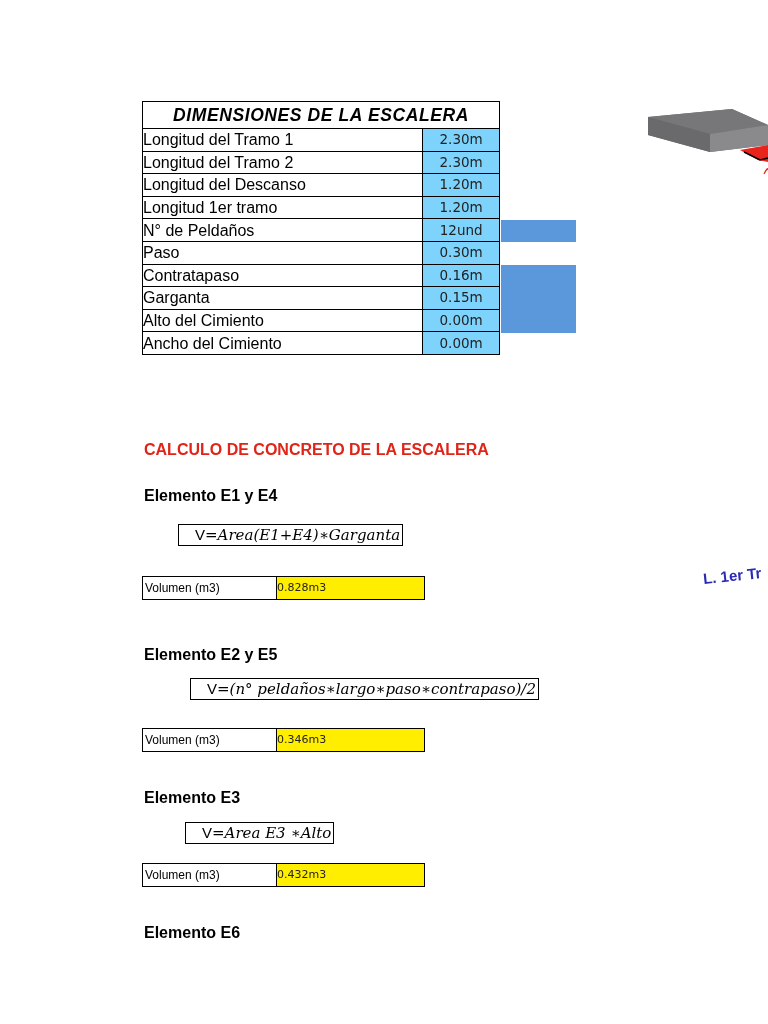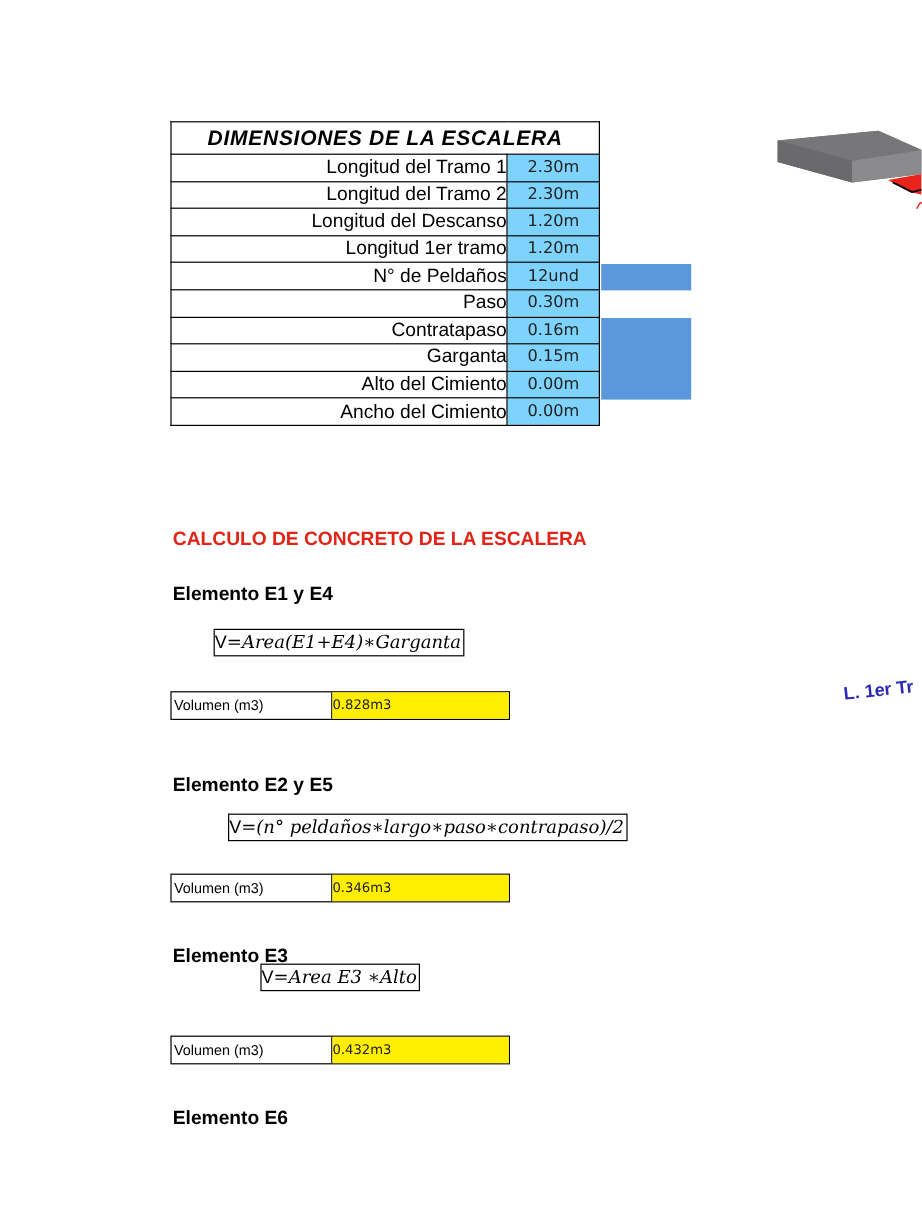--- a/index.html
+++ b/index.html
@@ -10,32 +10,32 @@
   .abs { position: absolute; }
   
   #dim-table {
     left: 142px; top: 101px; width: 358px;
     border-collapse: collapse;
   }
   #dim-table td { border: 1px solid #000; padding: 0; height: 21.6px; line-height: 21px; font-size: 16px; }
   #dim-table .title-cell {
     height: 26px; text-align: center; font-weight: bold; font-style: italic; font-size: 17.5px; letter-spacing: 0.6px;
   }
-  #dim-table .label-cell { width: 281px; text-align: right; }
+  #dim-table .label-cell { width: 281px; text-align: left; }
   #dim-table .value-cell {
     width: 76px; text-align: center; background: #7dd3fc; font-family: "DejaVu Sans", sans-serif; font-size: 13.5px; color: #222;
   }
   .blue-block { background: #5b97db; }
   
   #slab { left: 640px; top: 100px; width: 128px; height: 100px; }
   .red-title { left: 144px; top: 441px; color: #e02418; font-weight: bold; font-size: 16px; }
   .elem-title { font-weight: bold; font-size: 16px; }
   .formula {
     border: 1px solid #000; font-family: "DejaVu Serif", serif; font-style: italic; font-size: 15px;
-    line-height: 20px; padding: 0 2px 0 0; white-space: nowrap;
+    line-height: 20px; padding: 0 2px 0 16px; white-space: nowrap;
   }
   .formula .v { font-style: normal; font-family: "Liberation Sans", sans-serif; }
   .vol-box { display: flex; border: 1px solid #000; height: 22px; width: 281px; }
   .vol-label { width: 134px; border-right: 1px solid #000; font-size: 12px; line-height: 22px; padding-left: 2px; box-sizing: border-box; }
   .vol-value { flex: 1; background: #ffee00; text-align: left; font-family: "DejaVu Sans", sans-serif; font-size: 11px; line-height: 22px; color: #222; }
   .blue-label { left: 704px; top: 570px; color: #2a2ab5; font-weight: bold; font-size: 15px; transform: rotate(-6deg); transform-origin: left bottom; white-space: nowrap; }
 </style>
 </head>
 <body>
 
@@ -110,21 +110,21 @@
 </div>
 
 <div class="abs elem-title" style="left:144px;top:646px;">Elemento E2 y E5</div>
 <div class="abs formula" style="left:190px;top:678px;"><span class="v">V</span><span>=(n° peldaños∗largo∗paso∗contrapaso)/2</span></div>
 <div class="abs vol-box" style="left:142px;top:728px;">
   <div class="vol-label">Volumen (m3)</div>
   <div class="vol-value">0.346m3</div>
 </div>
 
 <div class="abs elem-title" style="left:144px;top:789px;">Elemento E3</div>
-<div class="abs formula" style="left:185px;top:803px;margin-left:32px;"><span class="v">V</span><span>=Area E3 ∗Alto</span></div>
+<div class="abs formula" style="left:185px;top:822px;"><span class="v">V</span><span>=Area E3 ∗Alto</span></div>
 <div class="abs vol-box" style="left:142px;top:863px;">
   <div class="vol-label">Volumen (m3)</div>
   <div class="vol-value">0.432m3</div>
 </div>
 
 <div class="abs elem-title" style="left:144px;top:924px;">Elemento E6</div>
 
 <div class="abs blue-label">L. 1er Tr</div>
 
 </body></html>

